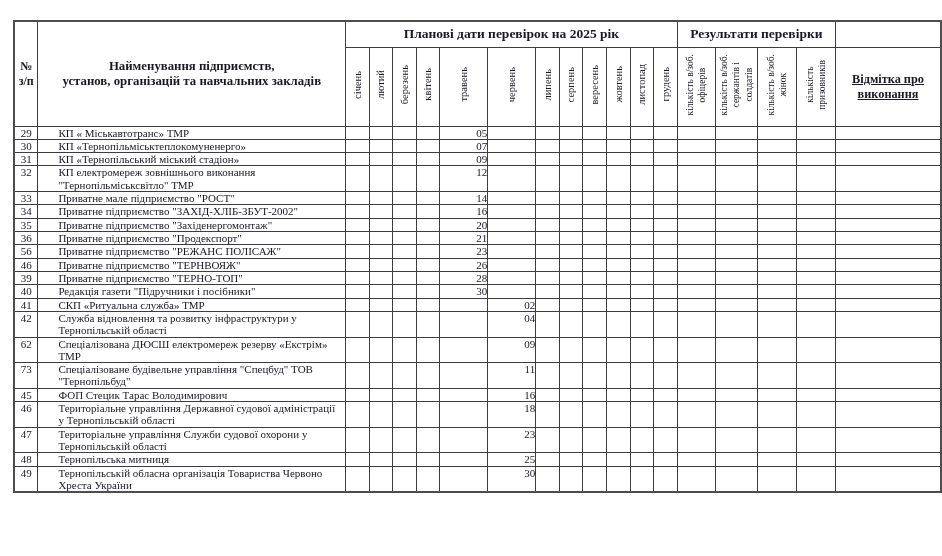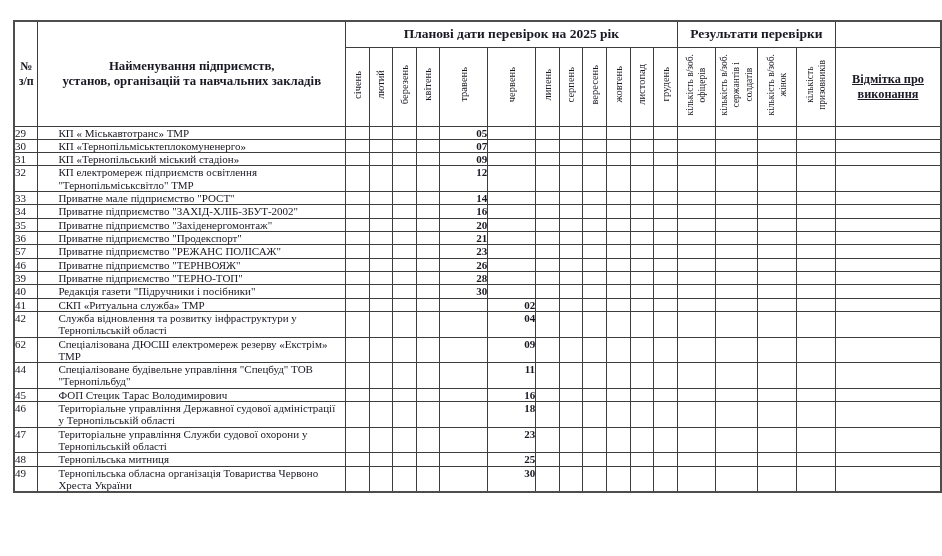--- a/index.html
+++ b/index.html
@@ -42,23 +42,23 @@
     white-space: pre-line;
     max-height: 75px;
     font-weight: normal;
     line-height: 1.1;
   }
   .month-th .vert { font-size: 10.5px; }
   .res-th .vert   { font-size: 9.5px; line-height: 1.3; }
   .vid-h { font-size: 12.3px; white-space: pre-line; }
 
   tbody td { font-size: 11px; line-height: 1.12; vertical-align: top; padding: 1px 2px 2px; }
-  td.c-num  { text-align: left; }
+  td.c-num  { text-align: center; }
   td.c-name { padding-left: 20px; padding-right: 3px; }
-  td.c-day  { text-align: center; font-weight: bold; padding-left: 36px; }
+  td.c-day  { text-align: center; font-weight: normal; padding-left: 36px; }
 </style>
 </head>
 <body>
 
 <div class="page">
   <table class="sched">
     <colgroup id="cols">
         <col style="width: 25px;">
         <col style="width: 320px;">
         <col style="width: 24.75px;">
@@ -174,21 +174,21 @@
           <td class="c-month"></td>
           <td class="c-month"></td>
           <td class="c-res"></td>
           <td class="c-res"></td>
           <td class="c-res"></td>
           <td class="c-res"></td>
           <td class="c-vid"></td>
         </tr>
         <tr>
           <td class="c-num">32</td>
-          <td class="c-name">КП електромереж підприємств освітлення "Тернопільміськсвітло" ТМР</td>
+          <td class="c-name">КП електромереж зовнішнього виконання "Тернопільміськсвітло" ТМР</td>
           <td class="c-month"></td>
           <td class="c-month"></td>
           <td class="c-month"></td>
           <td class="c-month"></td>
           <td class="c-day">12</td>
           <td class="c-month"></td>
           <td class="c-month"></td>
           <td class="c-month"></td>
           <td class="c-month"></td>
           <td class="c-month"></td>
@@ -278,21 +278,21 @@
           <td class="c-month"></td>
           <td class="c-month"></td>
           <td class="c-month"></td>
           <td class="c-res"></td>
           <td class="c-res"></td>
           <td class="c-res"></td>
           <td class="c-res"></td>
           <td class="c-vid"></td>
         </tr>
         <tr>
-          <td class="c-num">57</td>
+          <td class="c-num">56</td>
           <td class="c-name">Приватне підприємство "РЕЖАНС ПОЛІСАЖ"</td>
           <td class="c-month"></td>
           <td class="c-month"></td>
           <td class="c-month"></td>
           <td class="c-month"></td>
           <td class="c-day">23</td>
           <td class="c-month"></td>
           <td class="c-month"></td>
           <td class="c-month"></td>
           <td class="c-month"></td>
@@ -425,21 +425,21 @@
           <td class="c-month"></td>
           <td class="c-month"></td>
           <td class="c-month"></td>
           <td class="c-res"></td>
           <td class="c-res"></td>
           <td class="c-res"></td>
           <td class="c-res"></td>
           <td class="c-vid"></td>
         </tr>
         <tr>
-          <td class="c-num">44</td>
+          <td class="c-num">73</td>
           <td class="c-name">Спеціалізоване будівельне управління "Спецбуд" ТОВ "Тернопільбуд"</td>
           <td class="c-month"></td>
           <td class="c-month"></td>
           <td class="c-month"></td>
           <td class="c-month"></td>
           <td class="c-month"></td>
           <td class="c-day">11</td>
           <td class="c-month"></td>
           <td class="c-month"></td>
           <td class="c-month"></td>
@@ -531,21 +531,21 @@
           <td class="c-month"></td>
           <td class="c-month"></td>
           <td class="c-res"></td>
           <td class="c-res"></td>
           <td class="c-res"></td>
           <td class="c-res"></td>
           <td class="c-vid"></td>
         </tr>
         <tr>
           <td class="c-num">49</td>
-          <td class="c-name">Тернопільська обласна організація Товариства Червоно Хреста України</td>
+          <td class="c-name">Тернопільській обласна організація Товариства Червоно Хреста України</td>
           <td class="c-month"></td>
           <td class="c-month"></td>
           <td class="c-month"></td>
           <td class="c-month"></td>
           <td class="c-month"></td>
           <td class="c-day">30</td>
           <td class="c-month"></td>
           <td class="c-month"></td>
           <td class="c-month"></td>
           <td class="c-month"></td>

